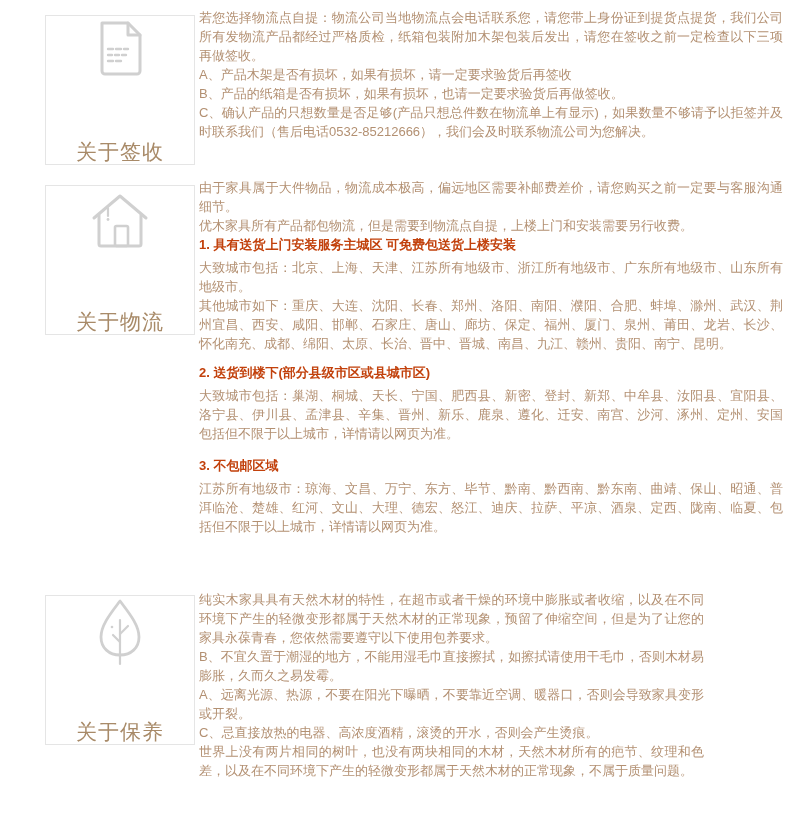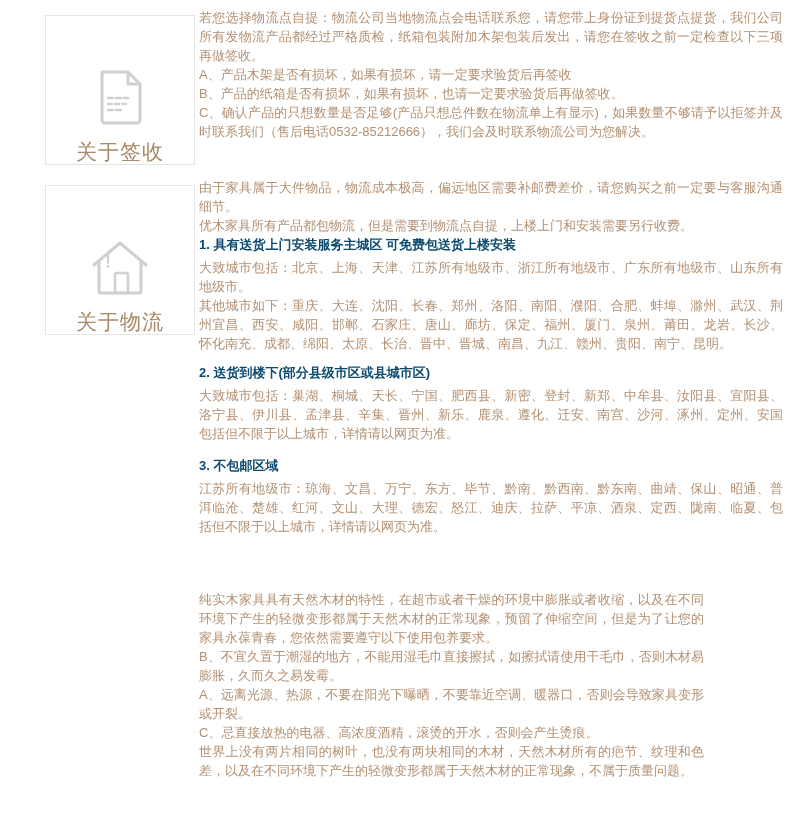--- a/index.html
+++ b/index.html
@@ -14,21 +14,21 @@
   .icon-box {
     position: absolute;
     left: 45px;
     width: 148px;
     height: 148px;
     border: 1px solid #e5e5e5;
     background: #ffffff;
     display: flex;
     flex-direction: column;
     align-items: center;
-    justify-content: flex-end;
+    justify-content: space-between;
     gap: 8px;
     box-sizing: content-box;
   }
   .icon-box svg { display: block; }
   .icon-label {
     font-size: 21px;
     color: #a88a68;
     letter-spacing: 1px;
     line-height: 1.2;
   }
@@ -37,21 +37,21 @@
     left: 199px;
     font-size: 13px;
     line-height: 19px;
     color: #b39072;
     text-align: justify;
   }
   .text-col .p { margin: 0; }
   .text-col .blk-h {
     margin: 8px 0 4px 0;
     font-weight: bold;
-    color: #0c4a6e;
+    color: #c2410c;
   }
   .text-col .blk-h.first { margin-top: 0; }
   .w-wide { width: 584px; }
   .w-narrow { width: 505px; }
 </style>
 </head>
 <body>
 
 <div class="page">
 
@@ -87,20 +87,30 @@
     <div class="p">优木家具所有产品都包物流，但是需要到物流点自提，上楼上门和安装需要另行收费。</div>
     <div class="blk-h first">1. 具有送货上门安装服务主城区 可免费包送货上楼安装</div>
     <div class="p">大致城市包括：北京、上海、天津、江苏所有地级市、浙江所有地级市、广东所有地级市、山东所有地级市。</div>
     <div class="p">其他城市如下：重庆、大连、沈阳、长春、郑州、洛阳、南阳、濮阳、合肥、蚌埠、滁州、武汉、荆州宜昌、西安、咸阳、邯郸、石家庄、唐山、廊坊、保定、福州、厦门、泉州、莆田、龙岩、长沙、怀化南充、成都、绵阳、太原、长治、晋中、晋城、南昌、九江、赣州、贵阳、南宁、昆明。</div>
     <div class="blk-h" style="margin-top:10px;">2. 送货到楼下(部分县级市区或县城市区)</div>
     <div class="p">大致城市包括：巢湖、桐城、天长、宁国、肥西县、新密、登封、新郑、中牟县、汝阳县、宜阳县、洛宁县、伊川县、孟津县、辛集、晋州、新乐、鹿泉、遵化、迁安、南宫、沙河、涿州、定州、安国包括但不限于以上城市，详情请以网页为准。</div>
     <div class="blk-h" style="margin-top:13px;">3. 不包邮区域</div>
     <div class="p">江苏所有地级市：琼海、文昌、万宁、东方、毕节、黔南、黔西南、黔东南、曲靖、保山、昭通、普洱临沧、楚雄、红河、文山、大理、德宏、怒江、迪庆、拉萨、平凉、酒泉、定西、陇南、临夏、包括但不限于以上城市，详情请以网页为准。</div>
   </div>
 
+  <div class="icon-box" style="top:595px;">
+    <svg width="64" height="72" viewBox="0 0 64 72" fill="none" stroke="#d0d0d0" stroke-width="2.8" stroke-linecap="round" stroke-linejoin="round">
+      <path d="M32 5 C 23 17, 13 29, 13 41 C 13 52, 21 59, 32 59 C 43 59, 51 52, 51 41 C 51 29, 41 17, 32 5 Z"></path>
+      <path d="M32 24 V 68" stroke-width="2.2"></path>
+      <path d="M32 38 L40 30" stroke-width="2.2"></path>
+      <path d="M32 46 L25 39" stroke-width="2.2"></path>
+      <circle cx="24" cy="31" r="1.3" fill="#d0d0d0" stroke="none"></circle>
+    </svg>
+    <div class="icon-label">关于保养</div>
+  </div>
   <div class="text-col w-narrow" style="top:590px;">
     <div class="p">纯实木家具具有天然木材的特性，在超市或者干燥的环境中膨胀或者收缩，以及在不同环境下产生的轻微变形都属于天然木材的正常现象，预留了伸缩空间，但是为了让您的家具永葆青春，您依然需要遵守以下使用包养要求。</div>
     <div class="p">B、不宜久置于潮湿的地方，不能用湿毛巾直接擦拭，如擦拭请使用干毛巾，否则木材易膨胀，久而久之易发霉。</div>
     <div class="p">A、远离光源、热源，不要在阳光下曝晒，不要靠近空调、暖器口，否则会导致家具变形或开裂。</div>
     <div class="p">C、忌直接放热的电器、高浓度酒精，滚烫的开水，否则会产生烫痕。</div>
     <div class="p">世界上没有两片相同的树叶，也没有两块相同的木材，天然木材所有的疤节、纹理和色差，以及在不同环境下产生的轻微变形都属于天然木材的正常现象，不属于质量问题。</div>
   </div>
 
 </div>
 

